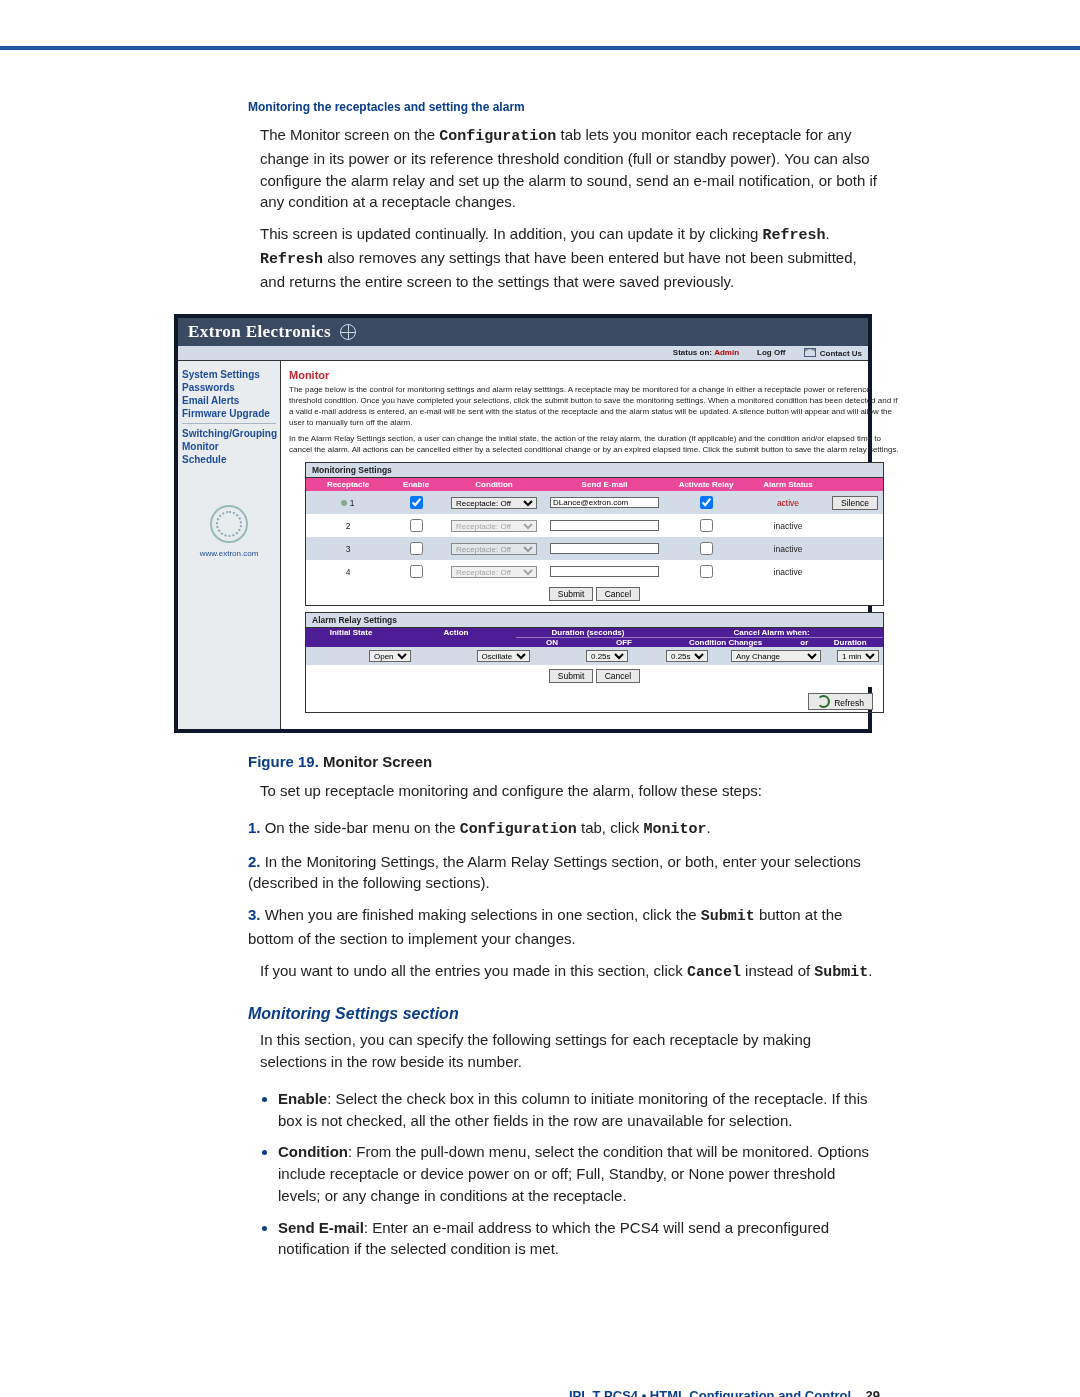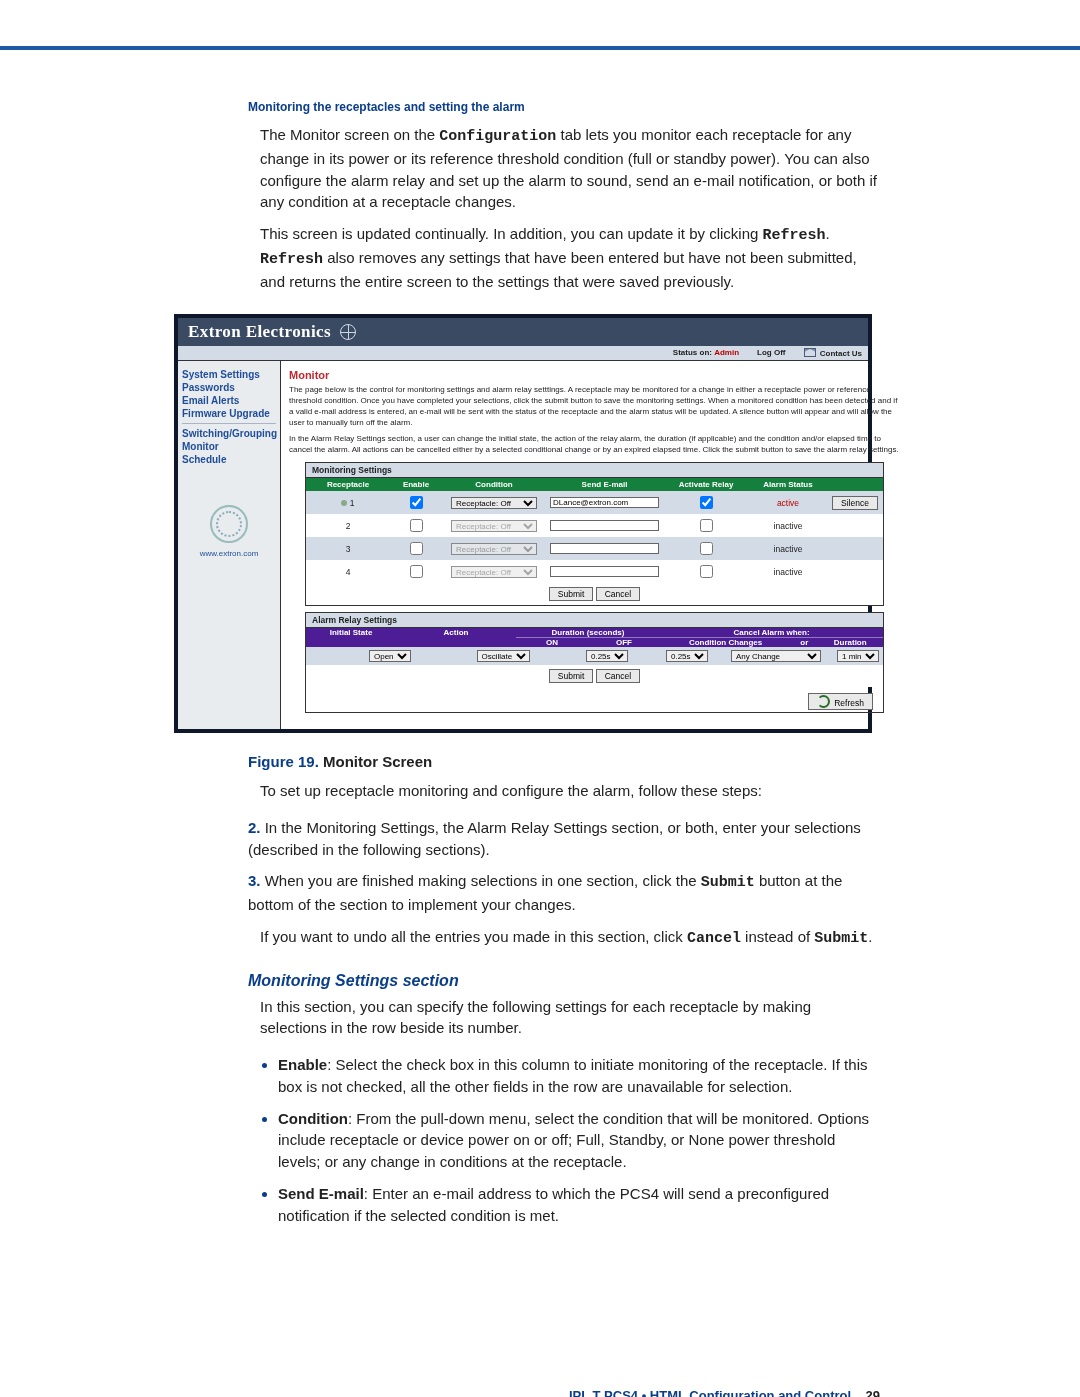--- a/index.html
+++ b/index.html
@@ -174,21 +174,21 @@
   }
   .panel-title {
     background: #d2dbe6;
     padding: 2px 6px;
     font-weight: bold;
     font-size: 8.5px;
     border-bottom: 1px solid #333;
   }
   .grid-head {
     display: flex;
-    background: #15803d;
+    background: #ec4899;
     color: #fff;
     font-weight: bold;
     text-align: center;
     font-size: 8px;
   }
   .grid-head > div, .grid-row > div {
     padding: 2px 4px;
   }
   .col-rec { width: 76px; }
   .col-en  { width: 44px; }
@@ -421,20 +421,24 @@
 
     <div class="fig-caption">
       <span class="fignum">Figure 19.</span>
       <b> Monitor Screen</b>
     </div>
 
     <p class="body-text">To set up receptacle monitoring and configure the alarm, follow these steps:</p>
 
     <ol class="steps" style="list-style:none;padding-left:0;">
       <li>
+        <span class="marker">1.</span>
+        <span>On the side-bar menu on the </span><span class="mono">Configuration</span><span> tab, click </span><span class="mono">Monitor</span><span>.</span>
+      </li>
+      <li>
         <span class="marker">2.</span>
         <span>In the Monitoring Settings, the Alarm Relay Settings section, or both, enter your selections (described in the following sections).</span>
       </li>
       <li>
         <span class="marker">3.</span>
         <span>When you are finished making selections in one section, click the </span><span class="mono">Submit</span><span> button at the bottom of the section to implement your changes.</span>
         <p class="body-text" style="margin-top:10px">
           <span>If you want to undo all the entries you made in this section, click </span><span class="mono">Cancel</span><span> instead of </span><span class="mono">Submit</span><span>.</span>
         </p>
       </li>

